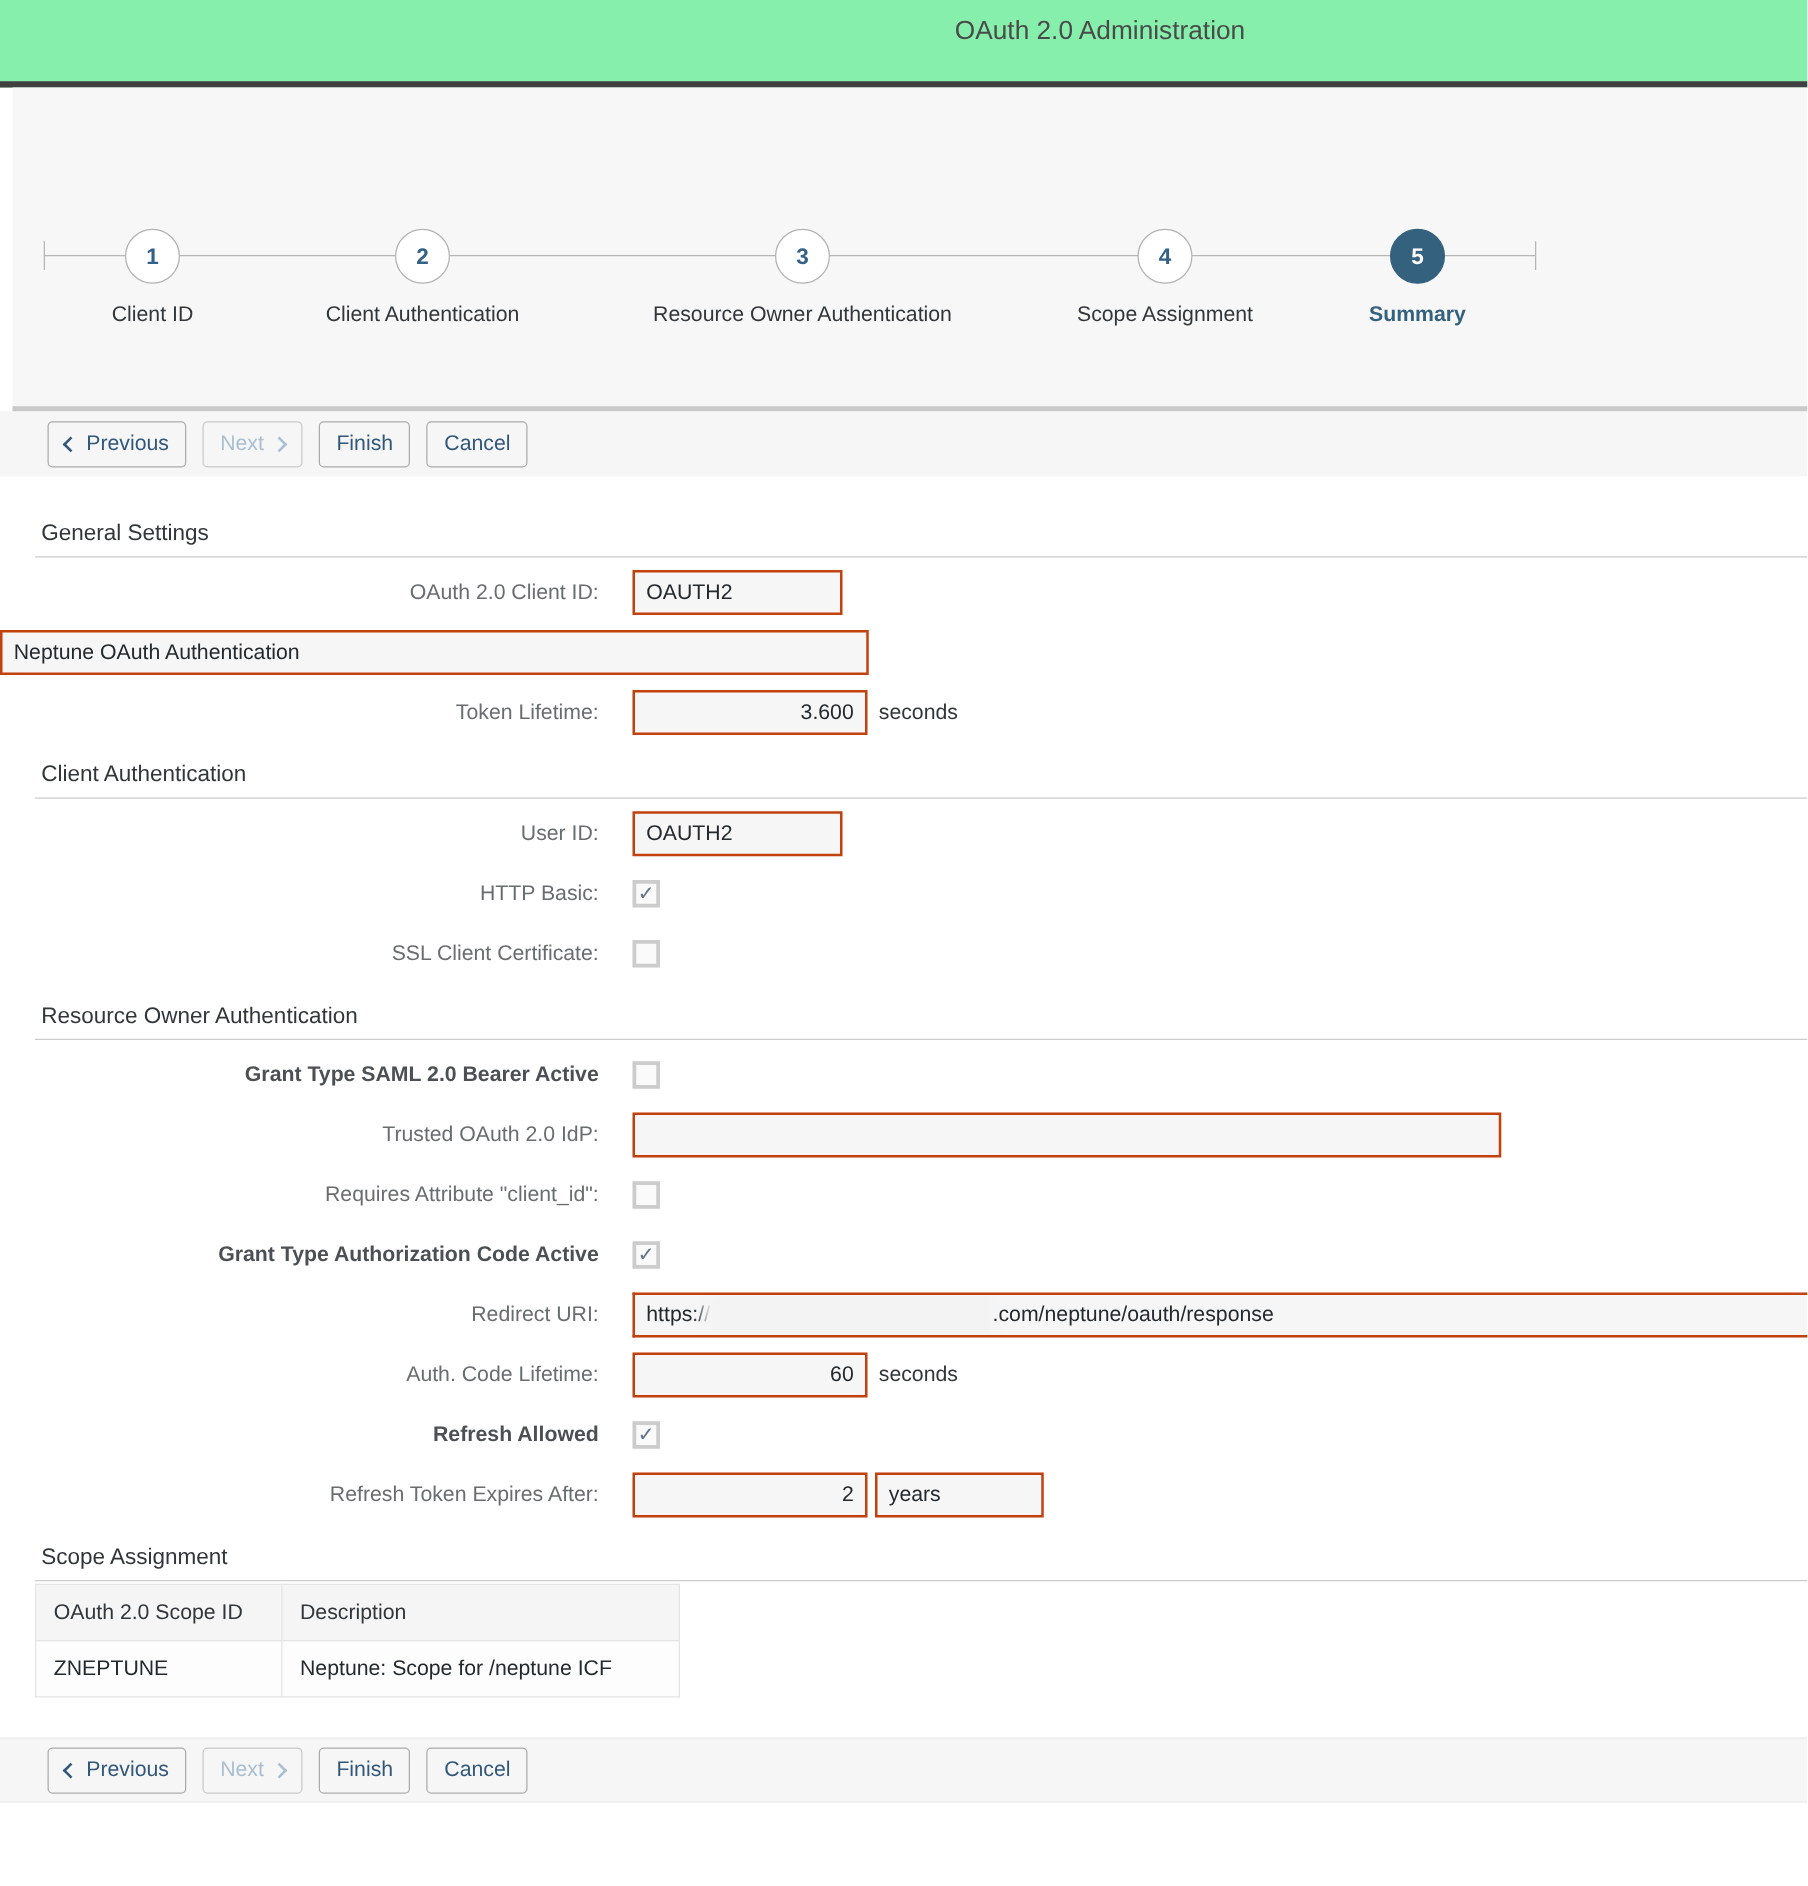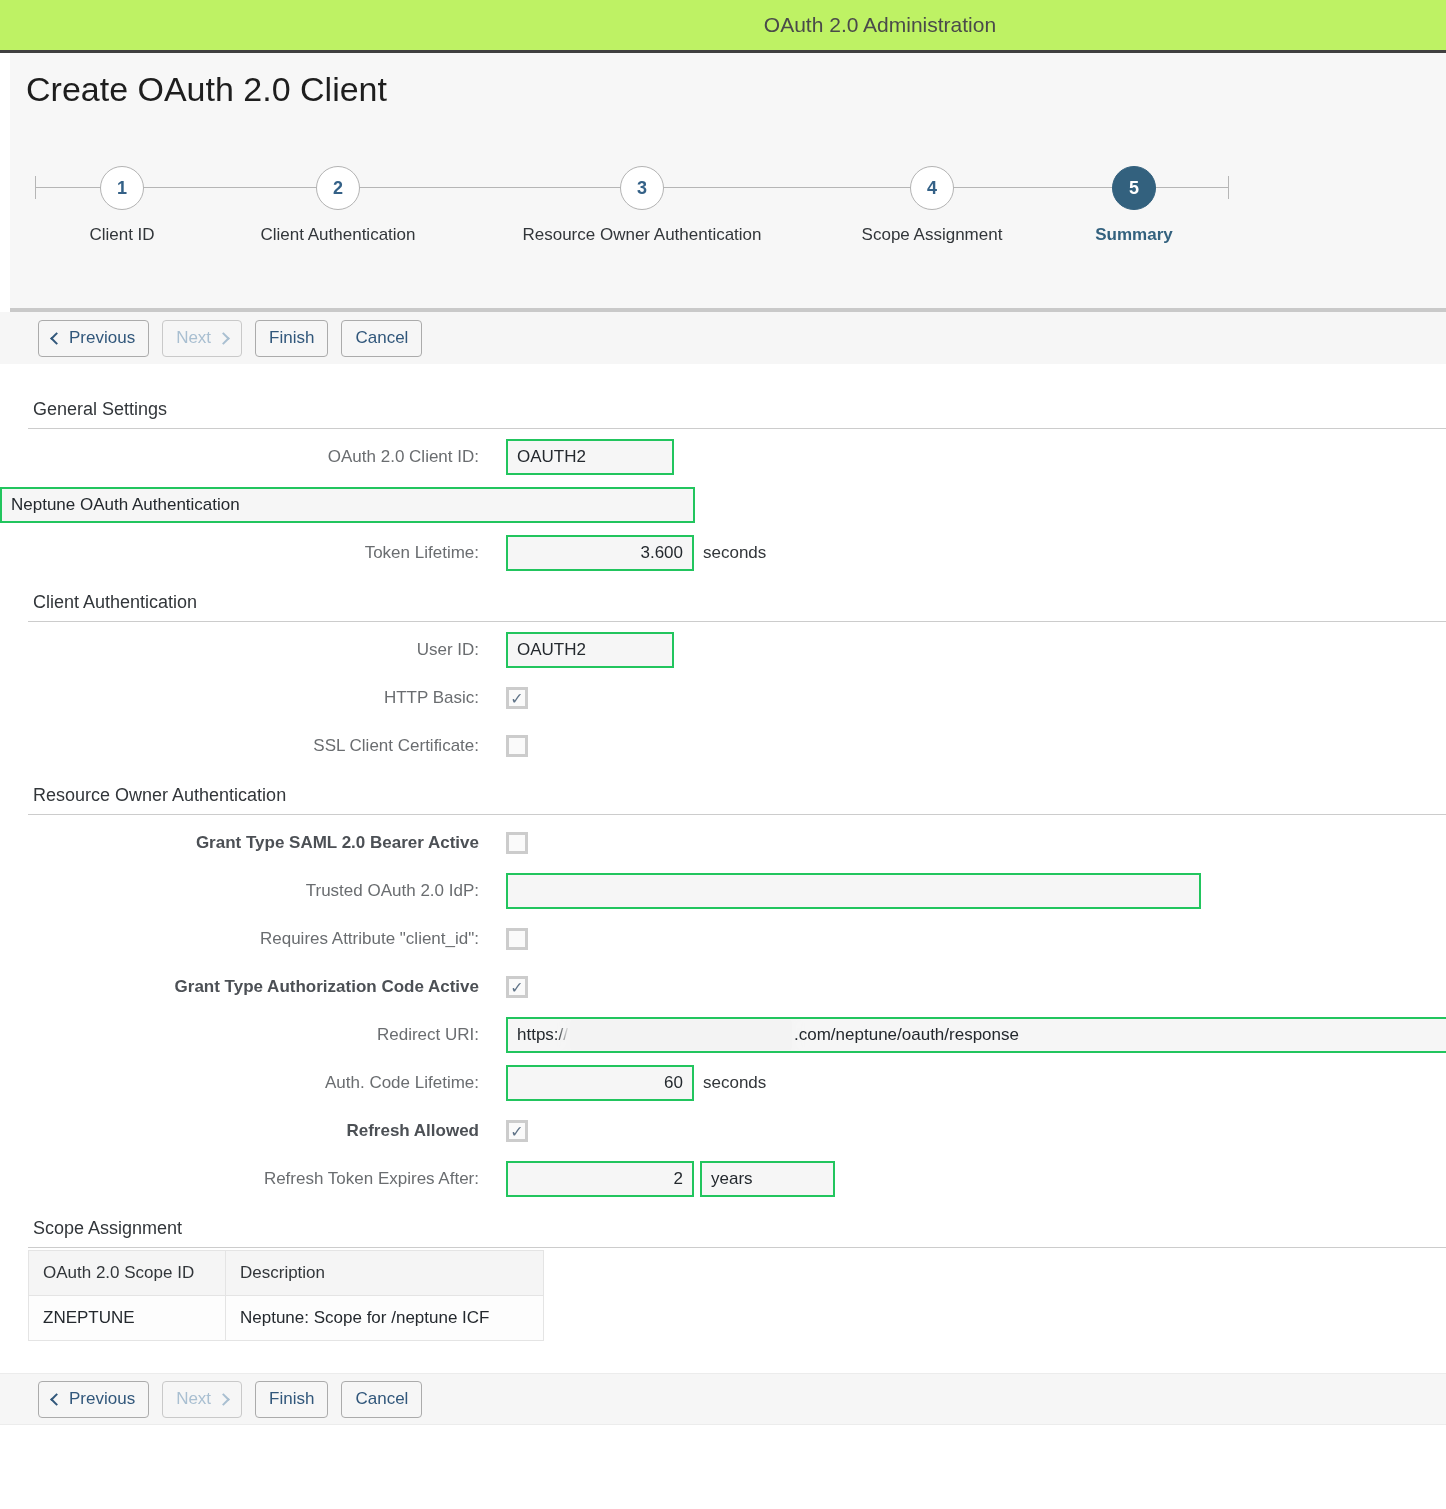--- a/index.html
+++ b/index.html
@@ -1,20 +1,20 @@
 <!DOCTYPE html>
 <html><head>
 <meta charset="utf-8">
 <style>
   * { margin:0; padding:0; box-sizing:border-box; }
   html,body { width:1446px; height:1509px; background:#ffffff;
     font-family:"Liberation Sans", sans-serif; color:#32363a; overflow:hidden; }
 
   
-  .shell-bar { position:relative; height:53px; background:#bef264; border-bottom:3px solid #404040; }
+  .shell-bar { position:relative; height:70px; background:#86efac; border-bottom:5px solid #404040; }
   .shell-title { position:absolute; left:880px; top:13px; transform:translateX(-50%);
     font-size:21px; color:#4a4a4a; white-space:nowrap; }
 
   
   .page-head { position:relative; margin-left:10px; height:259px; background:#f7f7f7;
     border-bottom:4px solid #c9c9c9; }
   .page-title { position:absolute; left:16px; top:17px; font-size:34px; font-weight:400; color:#1e1e1e; }
   .wiz-line { position:absolute; left:25px; top:134px; width:1193px; height:1px; background:#b6b6b6; }
   .wiz-tick { position:absolute; top:123px; width:1px; height:23px; background:#b6b6b6; }
   .wiz-tick.start { left:25px; } .wiz-tick.end { left:1218px; }
@@ -43,21 +43,21 @@
   
   .section-title { font-size:18px; line-height:22px; color:#32363a; margin:20px 0 8px 33px; }
   .section-title.first { margin-top:34px; }
   .rule { border-top:1px solid #cccccc; margin-left:28px; }
   .rows { margin-top:10px; }
   .form-row { display:flex; align-items:center; height:36px; margin-bottom:12px; }
   .form-label { width:506px; padding-right:27px; text-align:right;
     font-size:17px; color:#6a6d70; white-space:nowrap; }
   .form-label.bold { font-weight:bold; color:#4c5055; }
   .input { display:flex; align-items:center; height:36px; padding:0 9px;
-    background:#f6f6f6; border:2px solid #22c55e; font-size:17px; color:#24292e; }
+    background:#f6f6f6; border:2px solid #c2410c; font-size:17px; color:#24292e; }
   .input.small { width:168px; }
   .input.num   { width:188px; justify-content:flex-end; }
   .input.wide  { width:695px; }
   .input.full  { flex:1; border-right:none; position:relative; overflow:hidden; }
   .input.unit-box { width:135px; margin-left:6px; }
   .unit { margin-left:9px; font-size:17px; color:#32363a; }
   .checkbox { width:22px; height:22px; border:3px solid #cccccc; background:#fafafa;
     display:flex; align-items:center; justify-content:center;
     font-size:16px; color:#5f7387; cursor:pointer; }
   .blur-chip { display:inline-block; width:222px; height:30px; margin:0 2px;
@@ -73,21 +73,20 @@
   .col-scope-id { width:197px; } .col-desc { width:318px; }
 </style>
 </head>
 <body>
 
 <header class="shell-bar">
   <span class="shell-title">OAuth 2.0 Administration</span>
 </header>
 
 <div class="page-head">
-  <h1 class="page-title">Create OAuth 2.0 Client</h1>
   <div class="wiz-line"></div>
   <div class="wiz-tick start"></div>
   <div class="wiz-tick end"></div>
 
   <div class="step step-1">
     <div class="step-circle">1</div>
     <div class="step-label">Client ID</div>
   </div>
   <div class="step step-2">
     <div class="step-circle">2</div>

